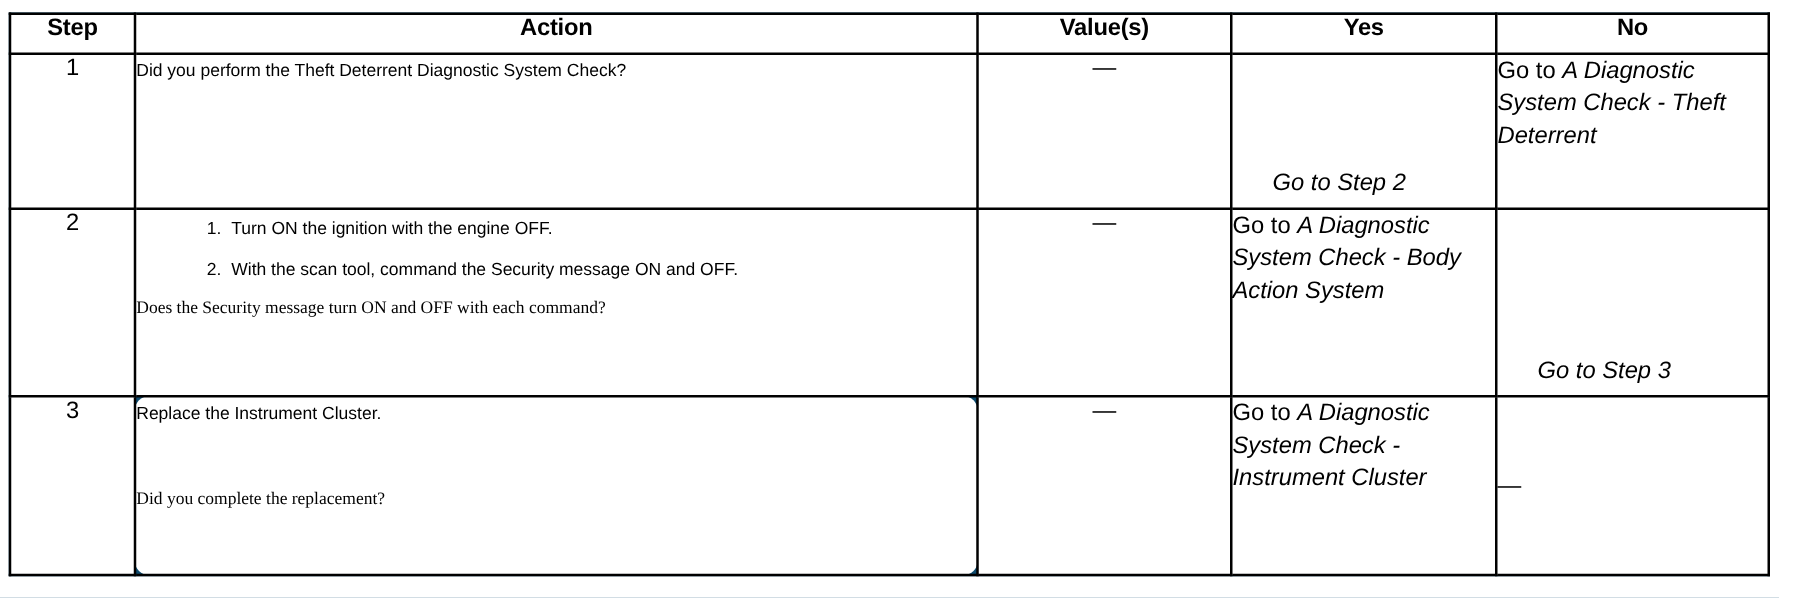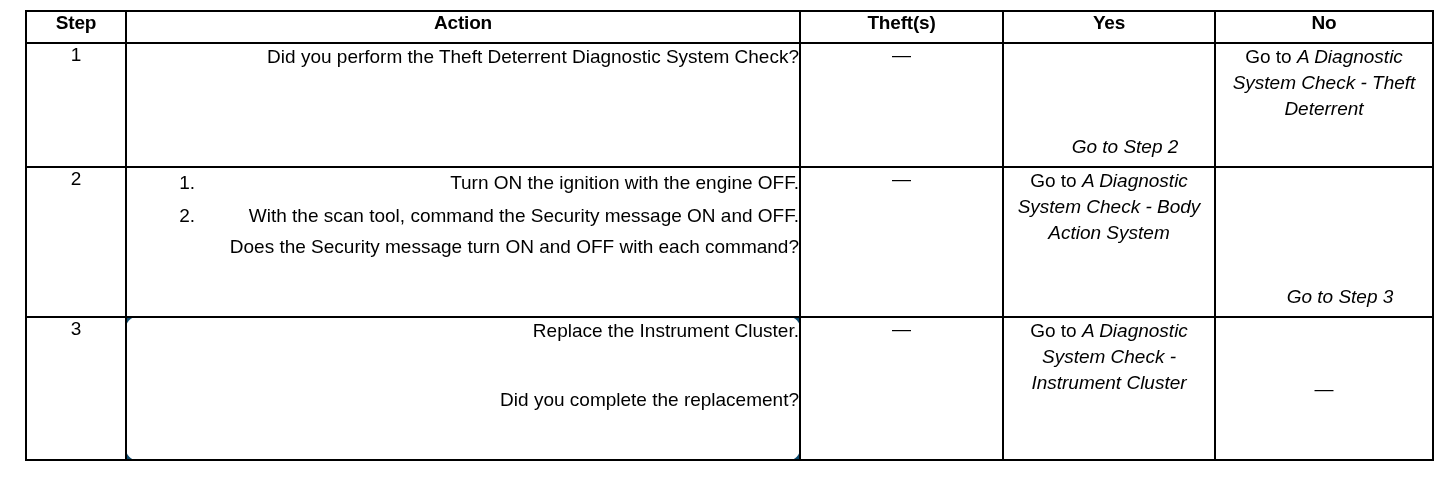--- a/index.html
+++ b/index.html
@@ -18,21 +18,21 @@
   .page {
     position: relative;
     width: 1456px;
     height: 478px;
     overflow: hidden;
     background: #ffffff;
   }
 
   table.diag-table {
     position: absolute;
-    left: 25px;
+    left: 7px;
     top: 10px;
     width: 1407px;
     border-collapse: collapse;
     table-layout: fixed;
     background: #0c4a6e;
   }
 
   table.diag-table td,
   table.diag-table th {
     border: 2px solid #000000;
@@ -60,34 +60,32 @@
 
   
   .step-cell {
     text-align: center;
     vertical-align: middle;
     font-size: 19px;
   }
 
   .action-cell {
     padding: 6px 8px 6px 10px;
-    font-size: 19px;
+    font-size: 14px;
     line-height: 25px;
     vertical-align: top;
-    text-align: right;
   }
 
   .value-cell {
     text-align: center;
     vertical-align: middle;
     font-size: 19px;
   }
 
   .branch-cell {
-    text-align: center;
     font-size: 19px;
     line-height: 26px;
     padding: 4px 6px;
     margin-top: 24px;
   }
   .branch-cell.v-top    { vertical-align: top; }
   .branch-cell.v-bottom { vertical-align: bottom; padding-bottom: 6px; padding-left: 32px; }
   .branch-cell.v-middle { vertical-align: middle; }
 
   .ital { font-style: italic; }
@@ -113,21 +111,21 @@
   }
   ol.steps-list > li:last-child { margin-bottom: 0; }
   ol.steps-list > li::before {
     content: counter(stepnum) ".";
     position: absolute;
     left: -36px;
     width: 28px;
     text-align: right;
   }
 
-  .q-line { margin: 0; line-height: 25px; }
+  .q-line { margin: 0; line-height: 25px; font-family: Liberation Serif, serif; }
   .q-line.gap-top { margin-top: 44px; }
 
   .r1-first { margin: 0; }
 </style>
 </head>
 <body>
 
 <div class="page">
 
   <table class="diag-table">
@@ -136,21 +134,21 @@
         <col class="c-action">
         <col class="c-value">
         <col class="c-yes">
         <col class="c-no">
     </colgroup>
 
     <thead>
       <tr>
         <th class="hdr-cell">Step</th>
         <th class="hdr-cell">Action</th>
-        <th class="hdr-cell">Theft(s)</th>
+        <th class="hdr-cell">Value(s)</th>
         <th class="hdr-cell">Yes</th>
         <th class="hdr-cell">No</th>
       </tr>
     </thead>
 
     <tbody>
 
       <tr>
         <td class="step-cell">1</td>
 

